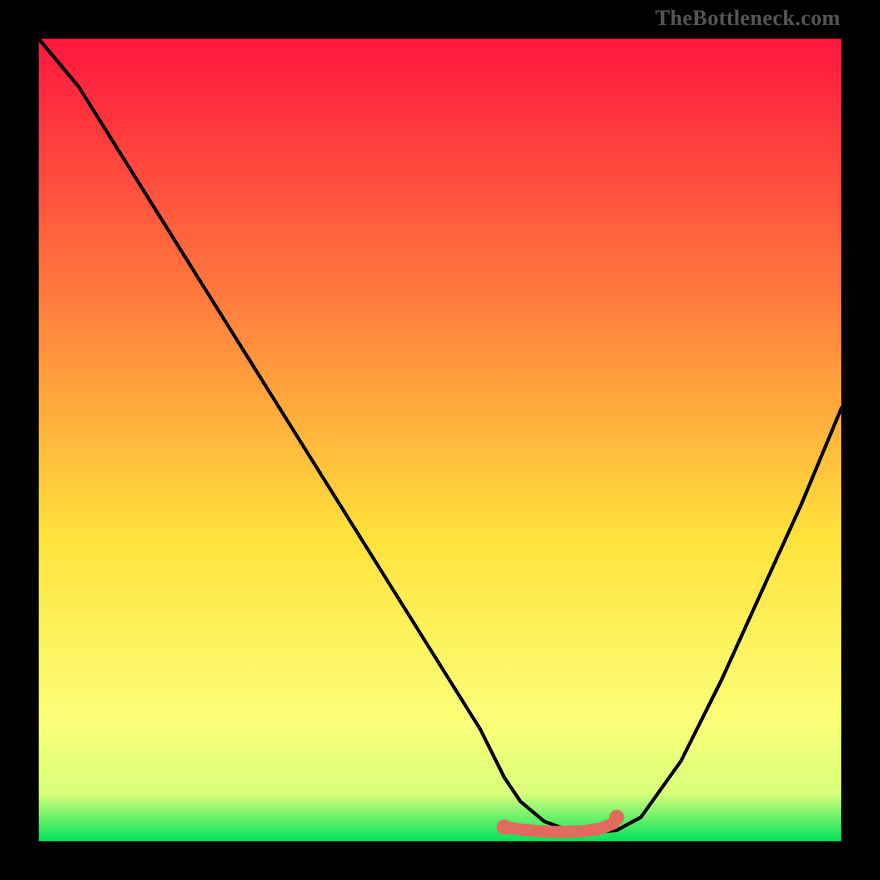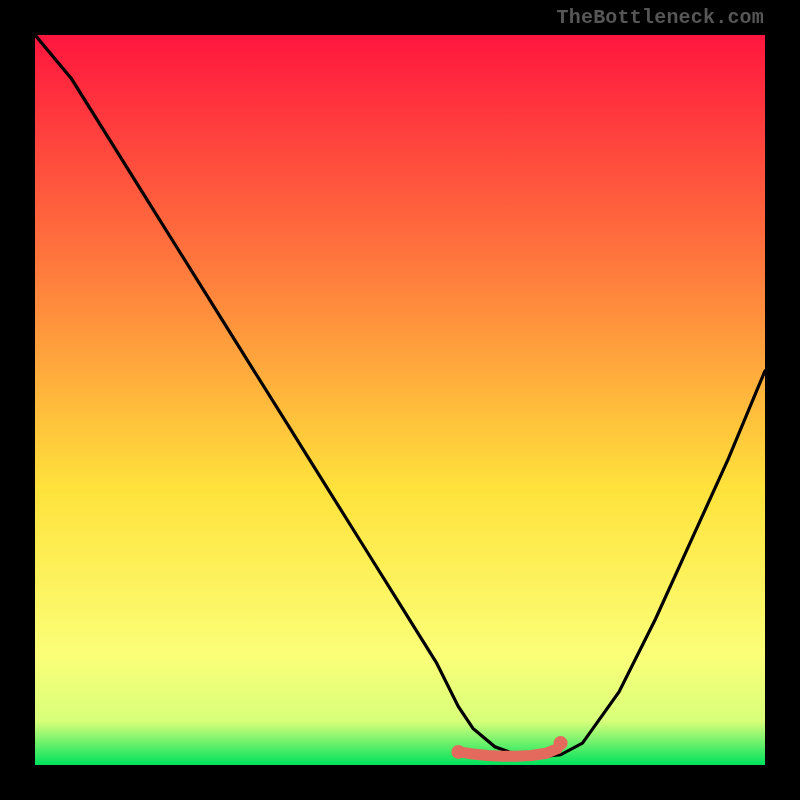--- a/index.html
+++ b/index.html
@@ -14,21 +14,21 @@
     position: absolute;
     left: 35px;
     top: 35px;
     width: 730px;
     height: 730px;
   }
   .watermark {
     position: absolute;
     top: 6px;
     right: 36px;
-    font-family: Liberation Mono, monospace;
+    font-family: Liberation Serif, serif;
     font-size: 20px;
     font-weight: 600;
     color: #565656;
     letter-spacing: 0.2px;
   }
   svg { display: block; }
 </style>
 </head>
 <body>
 

